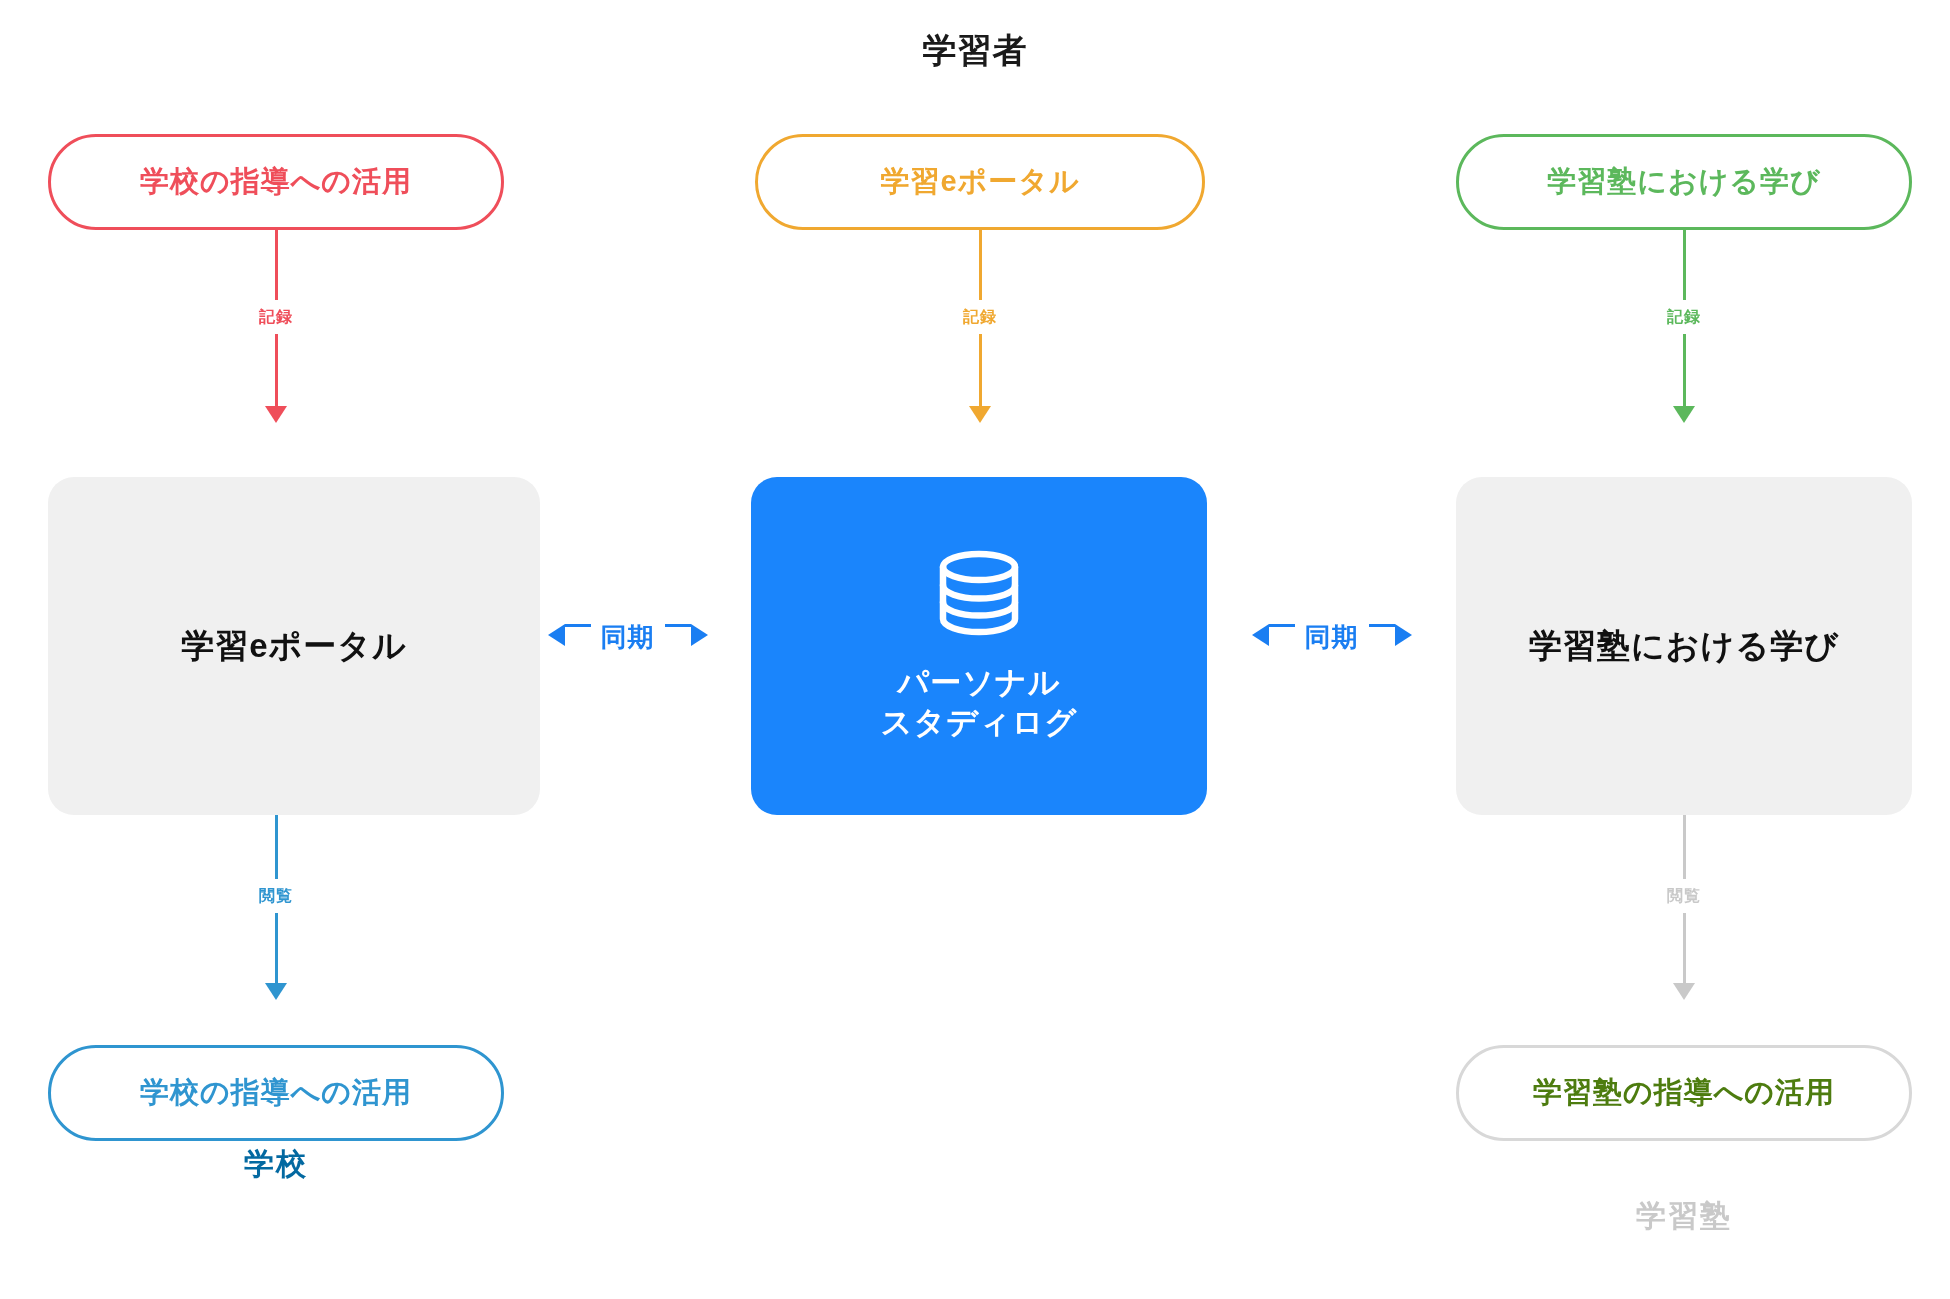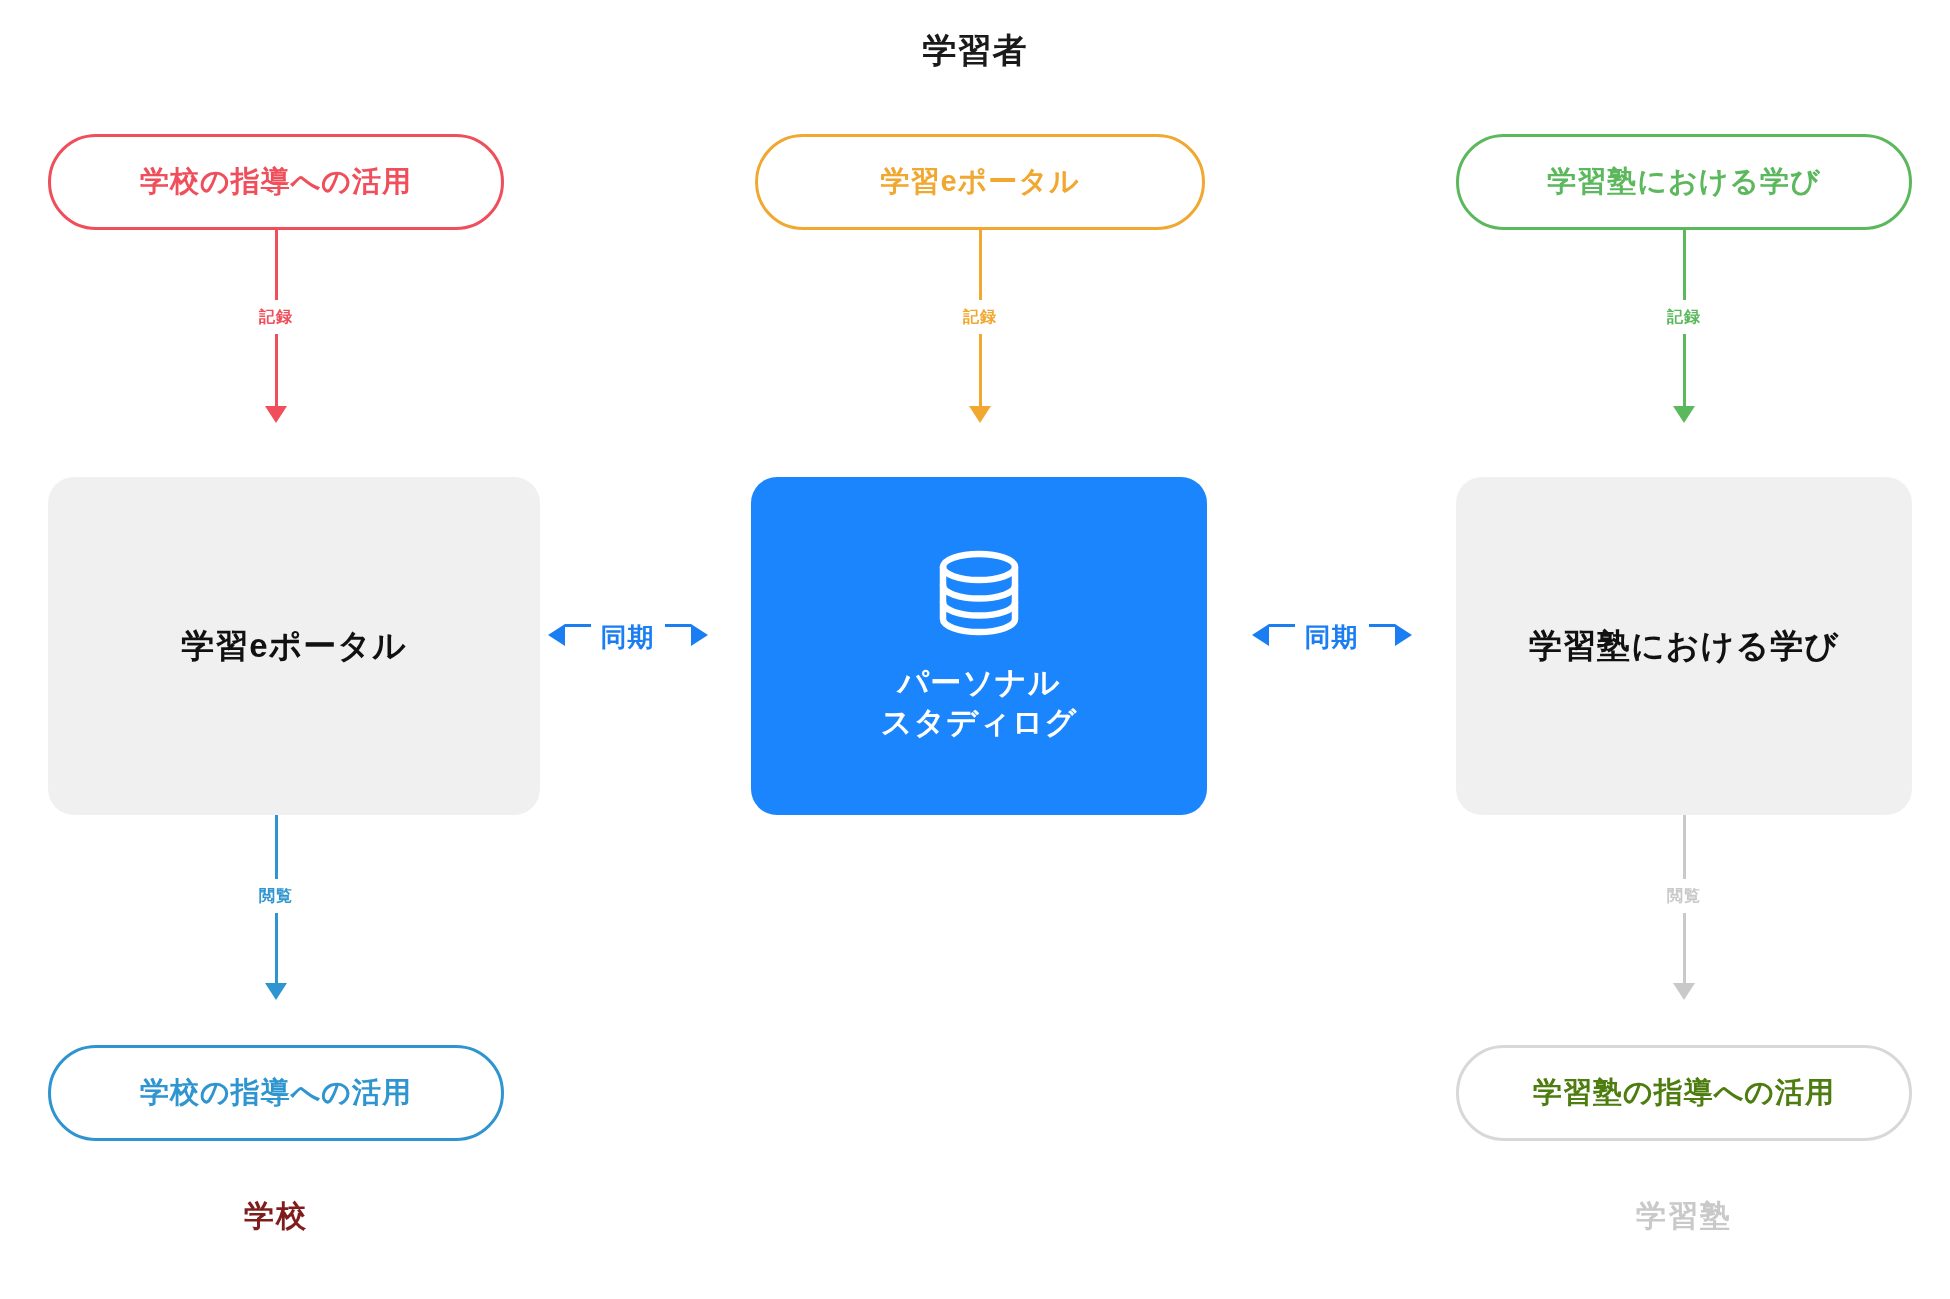--- a/index.html
+++ b/index.html
@@ -164,21 +164,21 @@
 
   <div class="abs vconn" style="left:196px; top:815px; width:160px; height:232px;">
     <div class="vline" style="height:64px; background:#2f95d0;"></div>
     <div class="vlabel" style="color:#2f95d0;">閲覧</div>
     <div class="vline" style="height:70px; background:#2f95d0;"></div>
     <div class="vhead" style="border-top-color:#2f95d0;"></div>
   </div>
 
   <div class="abs pill blue" style="left:48px; top:1045px; width:456px;">学校の指導への活用</div>
 
-  <div class="abs col-footer" style="left:48px; top:1196px; width:456px; color:#7f1d1d;">学校</div>
+  <div class="abs col-footer" style="left:48px; top:1144px; width:456px; color:#0369a1;">学校</div>
 
   <div class="abs pill orange" style="left:755px; top:134px; width:450px;">学習eポータル</div>
 
   <div class="abs vconn" style="left:900px; top:230px; width:160px; height:244px;">
     <div class="vline" style="height:70px; background:#f0a830;"></div>
     <div class="vlabel" style="color:#f0a830;">記録</div>
     <div class="vline" style="height:72px; background:#f0a830;"></div>
     <div class="vhead" style="border-top-color:#f0a830;"></div>
   </div>
 

